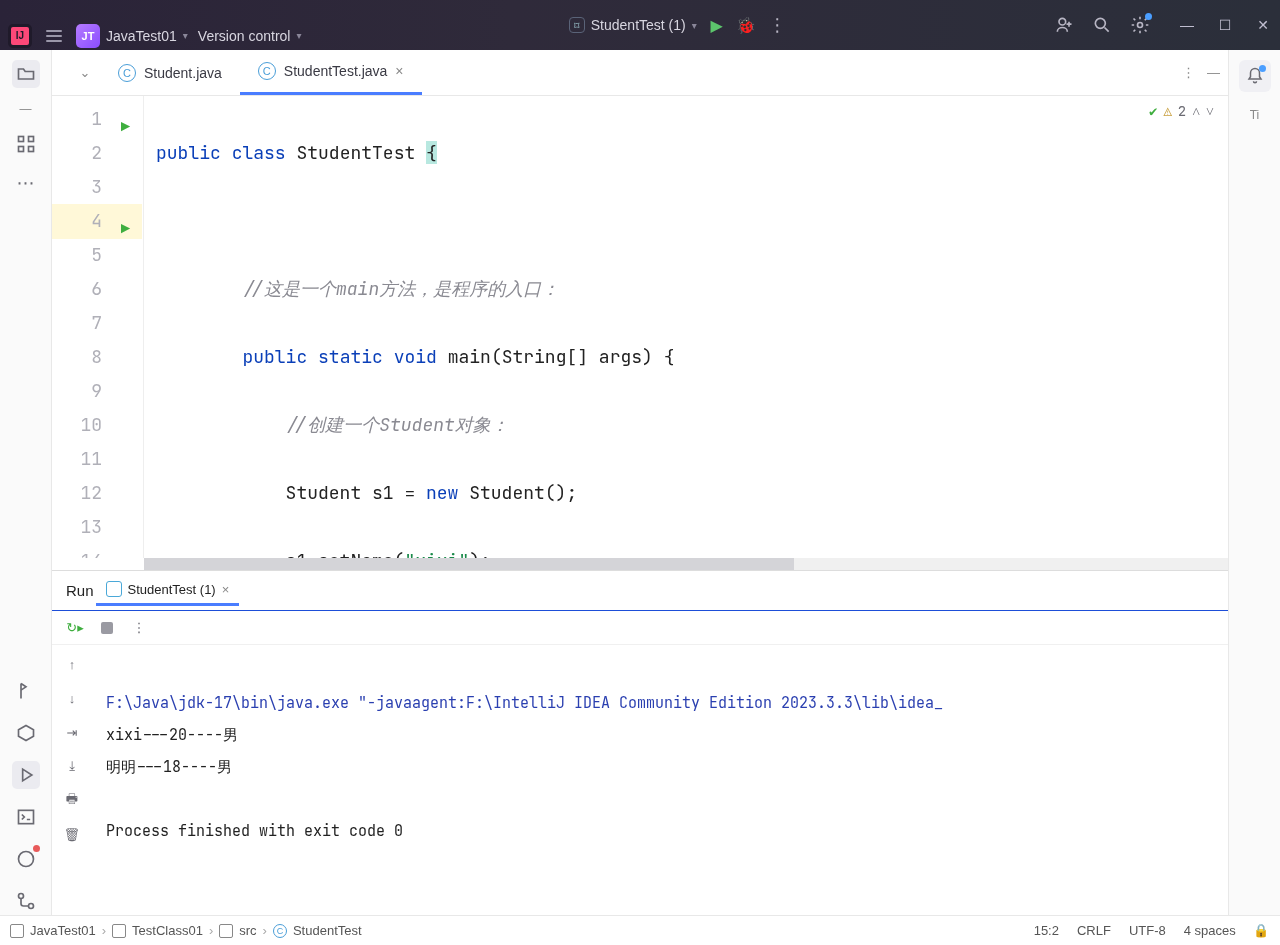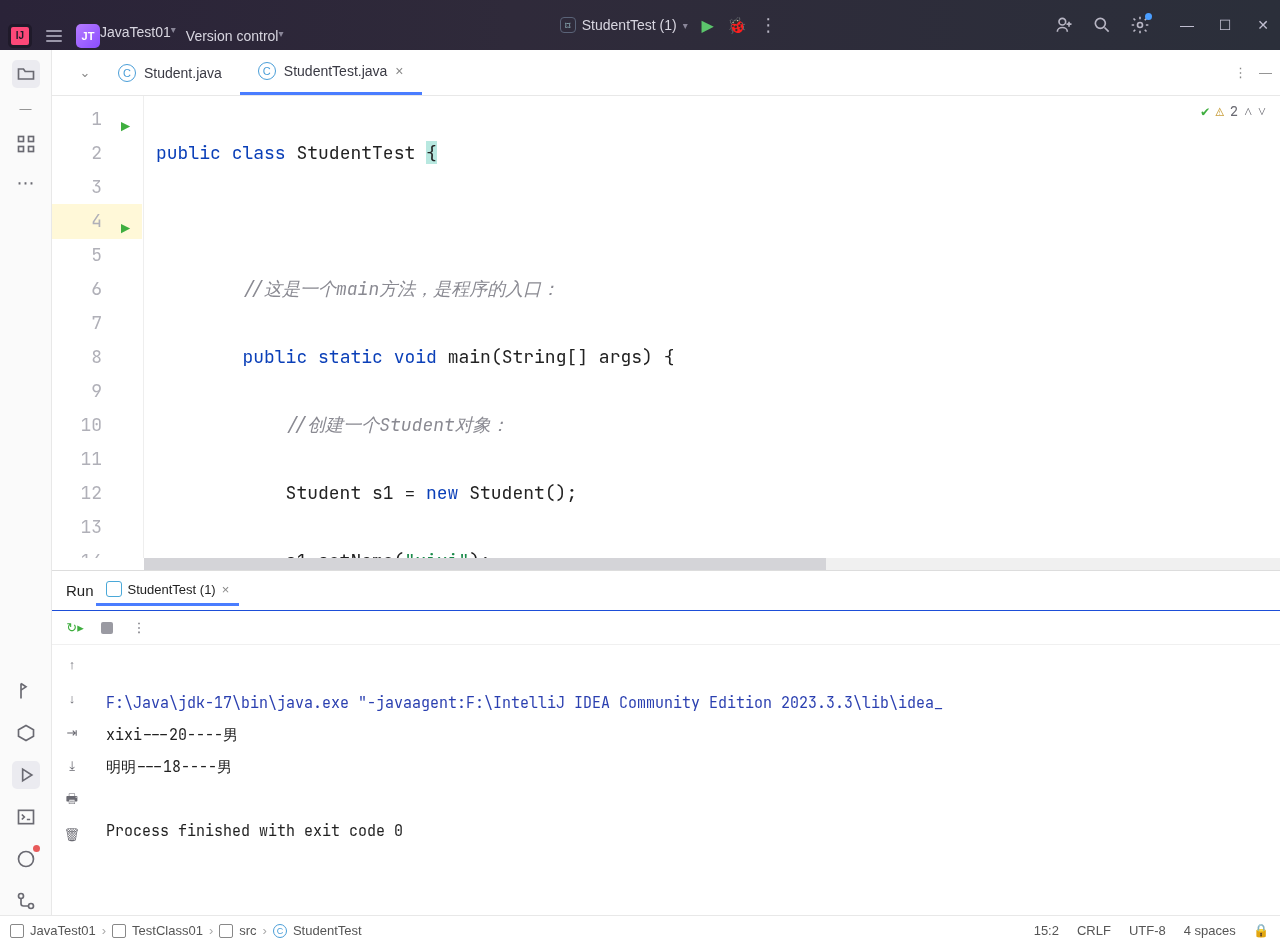--- a/index.html
+++ b/index.html
@@ -24,21 +24,21 @@
   gap: 6px;
 }
 .titlebar .tb-left { display:flex; align-items:center; gap:10px; flex:0 0 auto;margin-top:21px;}
 .titlebar .tb-center { flex:1; display:flex; justify-content:center; align-items:center; gap:10px;}
 .titlebar .tb-right { display:flex; align-items:center; gap:18px; flex:0 0 auto;}
 .app-logo { width:24px; height:24px; border-radius:5px; background:#fd4878; border:3px solid #1f1a2a; display:flex; align-items:center; justify-content:center; font-size:10px; font-weight:bold; color:#1f1a2a;}
 .hamburger { display:flex; flex-direction:column; gap:3px; cursor:pointer; padding:4px;}
 .hamburger span { width:16px; height:2px; background:#9a96a8; border-radius:1px;}
 .proj-badge { width:24px; height:24px; border-radius:5px; background:linear-gradient(135deg,#b57bff,#8a4dff); color:#fff; font-size:11px; font-weight:600; display:flex; align-items:center; justify-content:center;}
 .tb-text { font-size:14px; color:#d8d6e0;}
-.tb-group { display:flex; align-items:flex-start; cursor:pointer;}
+.tb-group { display:flex; align-items:center; gap:6px; cursor:pointer;}
 .chev { font-size:10px; color:#8a8698;}
 .tb-centerfile { display:flex; align-items:center; gap:6px; color:#d0cee0;}
 .tiny-c-icon { width:16px; height:16px; border-radius:4px; border:1.5px solid #5a6378; display:flex; align-items:center; justify-content:center; font-size:10px; color:#a0c8d0;}
 .tb-icon { width:20px; height:20px; display:flex; align-items:center; justify-content:center; color:#b8b6c4; cursor:pointer; }
 .play-icon { color:#5cc46c; font-size:16px;}
 .bug-icon { color:#5cc46c; font-size:16px;}
 .dots-icon { font-size:18px; letter-spacing:-1px;}
 .win-btns { display:flex; gap:20px; margin-left:10px;}
 .win-btn { width:18px; height:18px; display:flex; align-items:center; justify-content:center; color:#c0bed0; cursor:pointer; font-size:14px;}
 .gear-wrap { position:relative;}
@@ -320,20 +320,29 @@
 <span>xixi---20----男</span>
 <span>明明---18----男</span>
 
 <span>Process finished with exit code 0</span>
           </div>
         </div>
       </div>
     </div>
   </div>
 
+  <div class="right-strip">
+    <div class="bell-wrap">
+      <svg width="18" height="18" viewBox="0 0 24 24" fill="none" stroke="#6a6a72" stroke-width="2">
+          <path d="M6 8a6 6 0 1112 0v5l2 3H4l2-3V8zM10 19a2 2 0 004 0"></path>
+        </svg>
+      <div class="bell-dot"></div>
+    </div>
+    <div class="ti">Ti</div>
+  </div>
 </div>
 
 <div class="statusbar">
   <div class="crumbs">
     <span class="sq-icon"></span>
     <span>JavaTest01</span>
       <span class="sep">›</span>
     <span class="sq-icon"></span>
     <span>TestClass01</span>
       <span class="sep">›</span>

